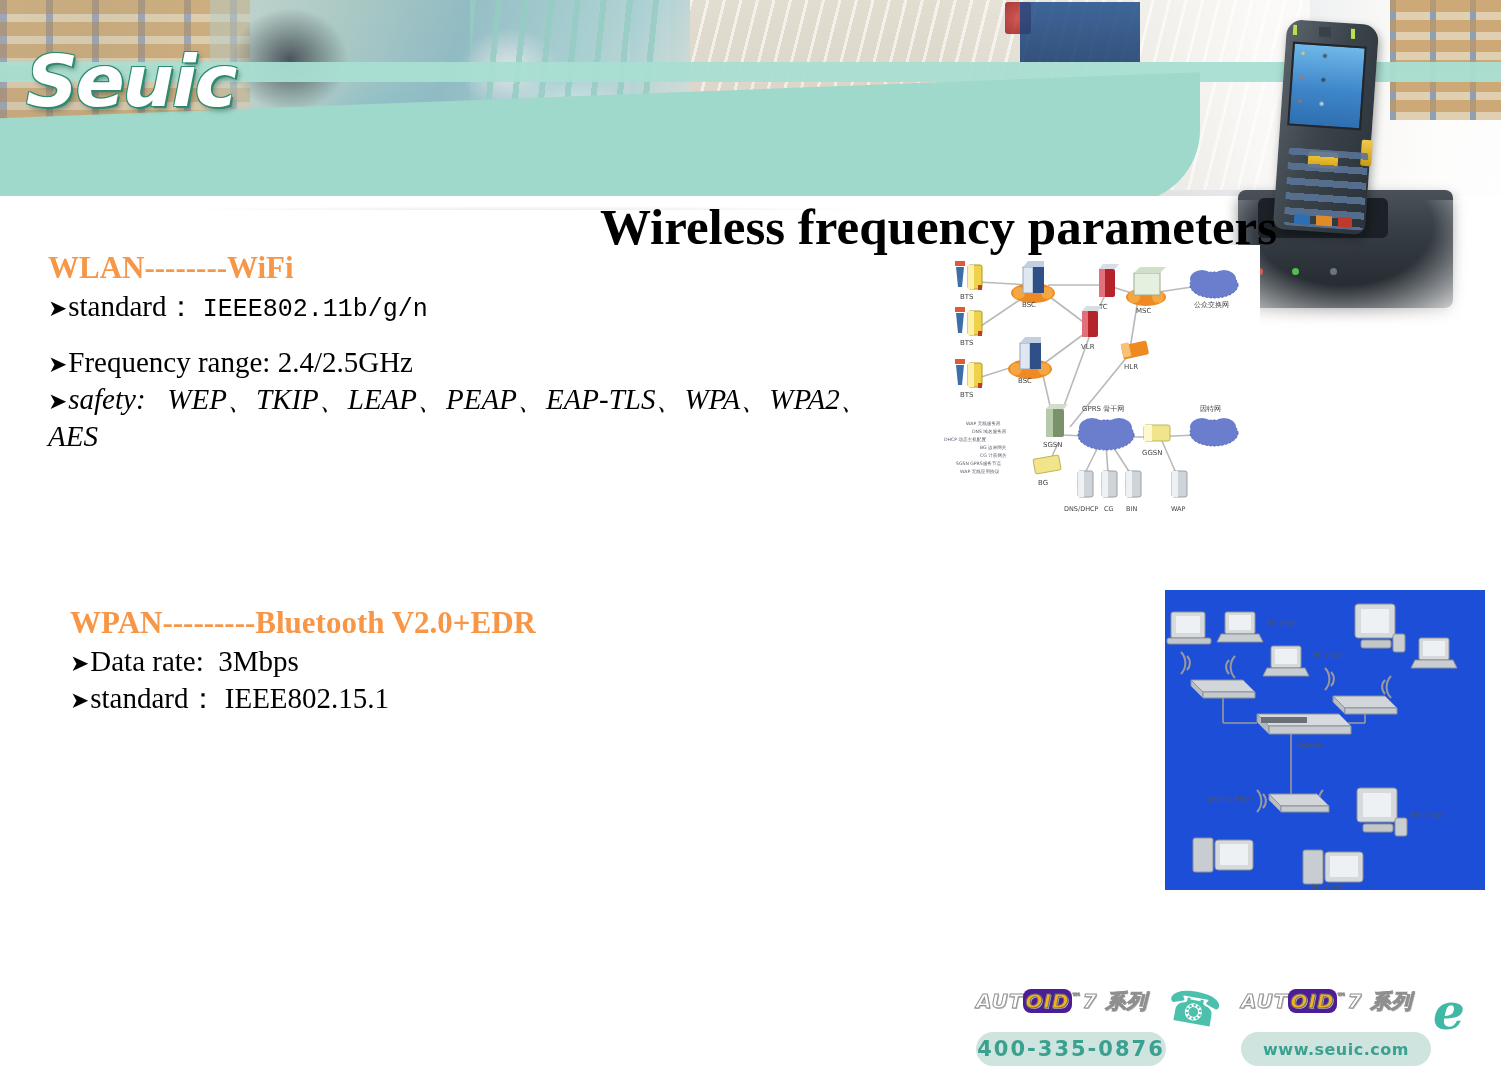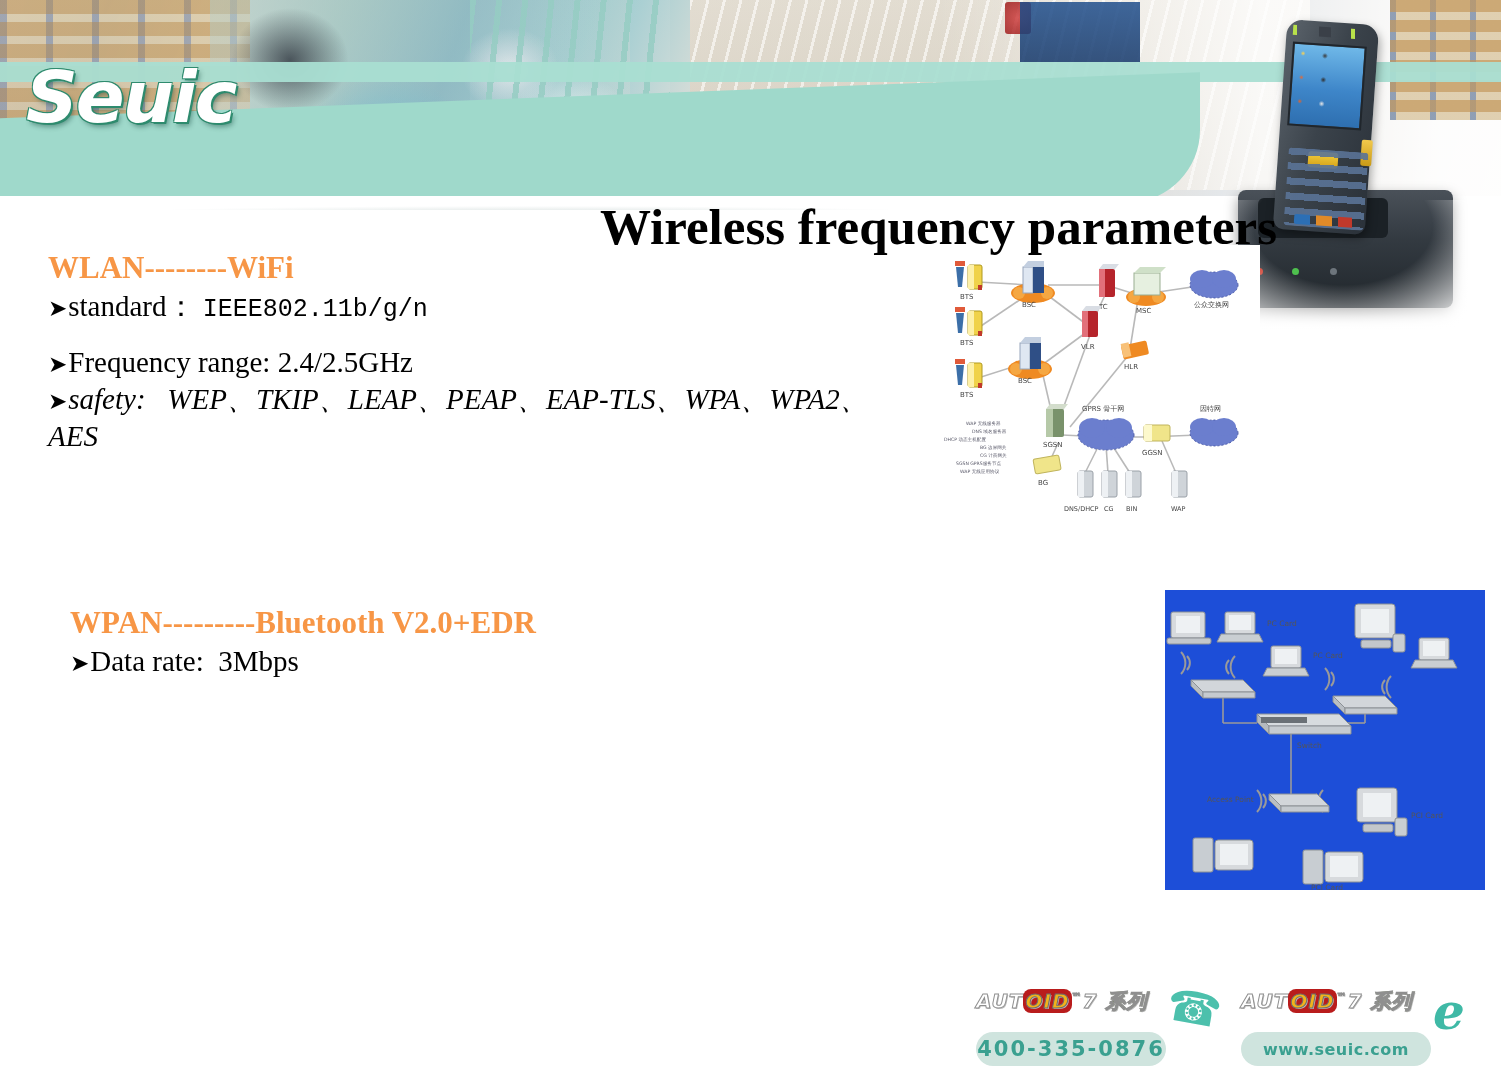--- a/index.html
+++ b/index.html
@@ -113,21 +113,21 @@
     background: #ffffff;
   }
   .banner-shadow {
     position: absolute;
     left: 120px; top: 206px; width: 820px; height: 14px;
     background: radial-gradient(ellipse at center, rgba(120,150,145,.28), rgba(255,255,255,0) 72%);
   }
 
   .seuic-logo {
     position: absolute;
-    left: 26px; top: 55px;
+    left: 26px; top: 39px;
     font-family: "DejaVu Sans", sans-serif;
     font-style: italic;
     font-weight: bold;
     font-size: 72px;
     letter-spacing: -2px;
     color: #ffffff;
     text-shadow:
       2px 2px 0 #2e8b6e, -1px -1px 0 #2e8b6e,
       1px -1px 0 #2e8b6e, -1px 1px 0 #2e8b6e,
       3px 4px 5px rgba(20,70,60,.45);
@@ -324,21 +324,21 @@
     color: #ffffff;
     -webkit-text-stroke: 1px #8f8f8f;
     text-shadow: 1px 1px 0 #bdbdbd;
     white-space: nowrap;
     position: absolute;
     left: 6px; top: 8px;
   }
   .autoid .idpart {
     color: #f2b31a;
     -webkit-text-stroke: 1px #6d6d6d;
-    background: #b91c1c;
+    background: #4c1d95;
     border-radius: 8px;
     padding: 0 2px;
   }
   .autoid .tm { font-size: 10px; vertical-align: super; }
   .autoid .cn {
     font-family: "DejaVu Sans", sans-serif;
     color: #4d7c0f;
     -webkit-text-stroke: 1px #8f8f8f;
   }
   .pill {
@@ -431,20 +431,23 @@
     </p>
     <p class="bullet-line wrap">
       <span class="arrow">➤</span><span>safety:</span>&nbsp;&nbsp;&nbsp;<span>WEP、TKIP、LEAP、PEAP、EAP-TLS、WPA、WPA2、AES</span>
     </p>
   </div>
 
   <div class="section-wpan">
     <p class="sec-head">WPAN---------Bluetooth V2.0+EDR</p>
     <p class="bullet-line">
       <span class="arrow">➤</span><span>Data rate:</span>&nbsp;&nbsp;<span>3Mbps</span>
+    </p>
+    <p class="bullet-line">
+      <span class="arrow">➤</span><span>standard：</span>&nbsp;<span>IEEE802.15.1</span>
     </p>
   </div>
 
   <div class="net-gsm">
     <svg width="330" height="280" viewBox="0 0 330 280">
       <g stroke="#b9b9b9" stroke-width="1.6" fill="none">
         <line x1="48" y1="37" x2="100" y2="40"></line>
         <line x1="48" y1="83" x2="100" y2="48"></line>
         <line x1="48" y1="133" x2="95" y2="118"></line>
         <line x1="118" y1="40" x2="176" y2="40"></line>

